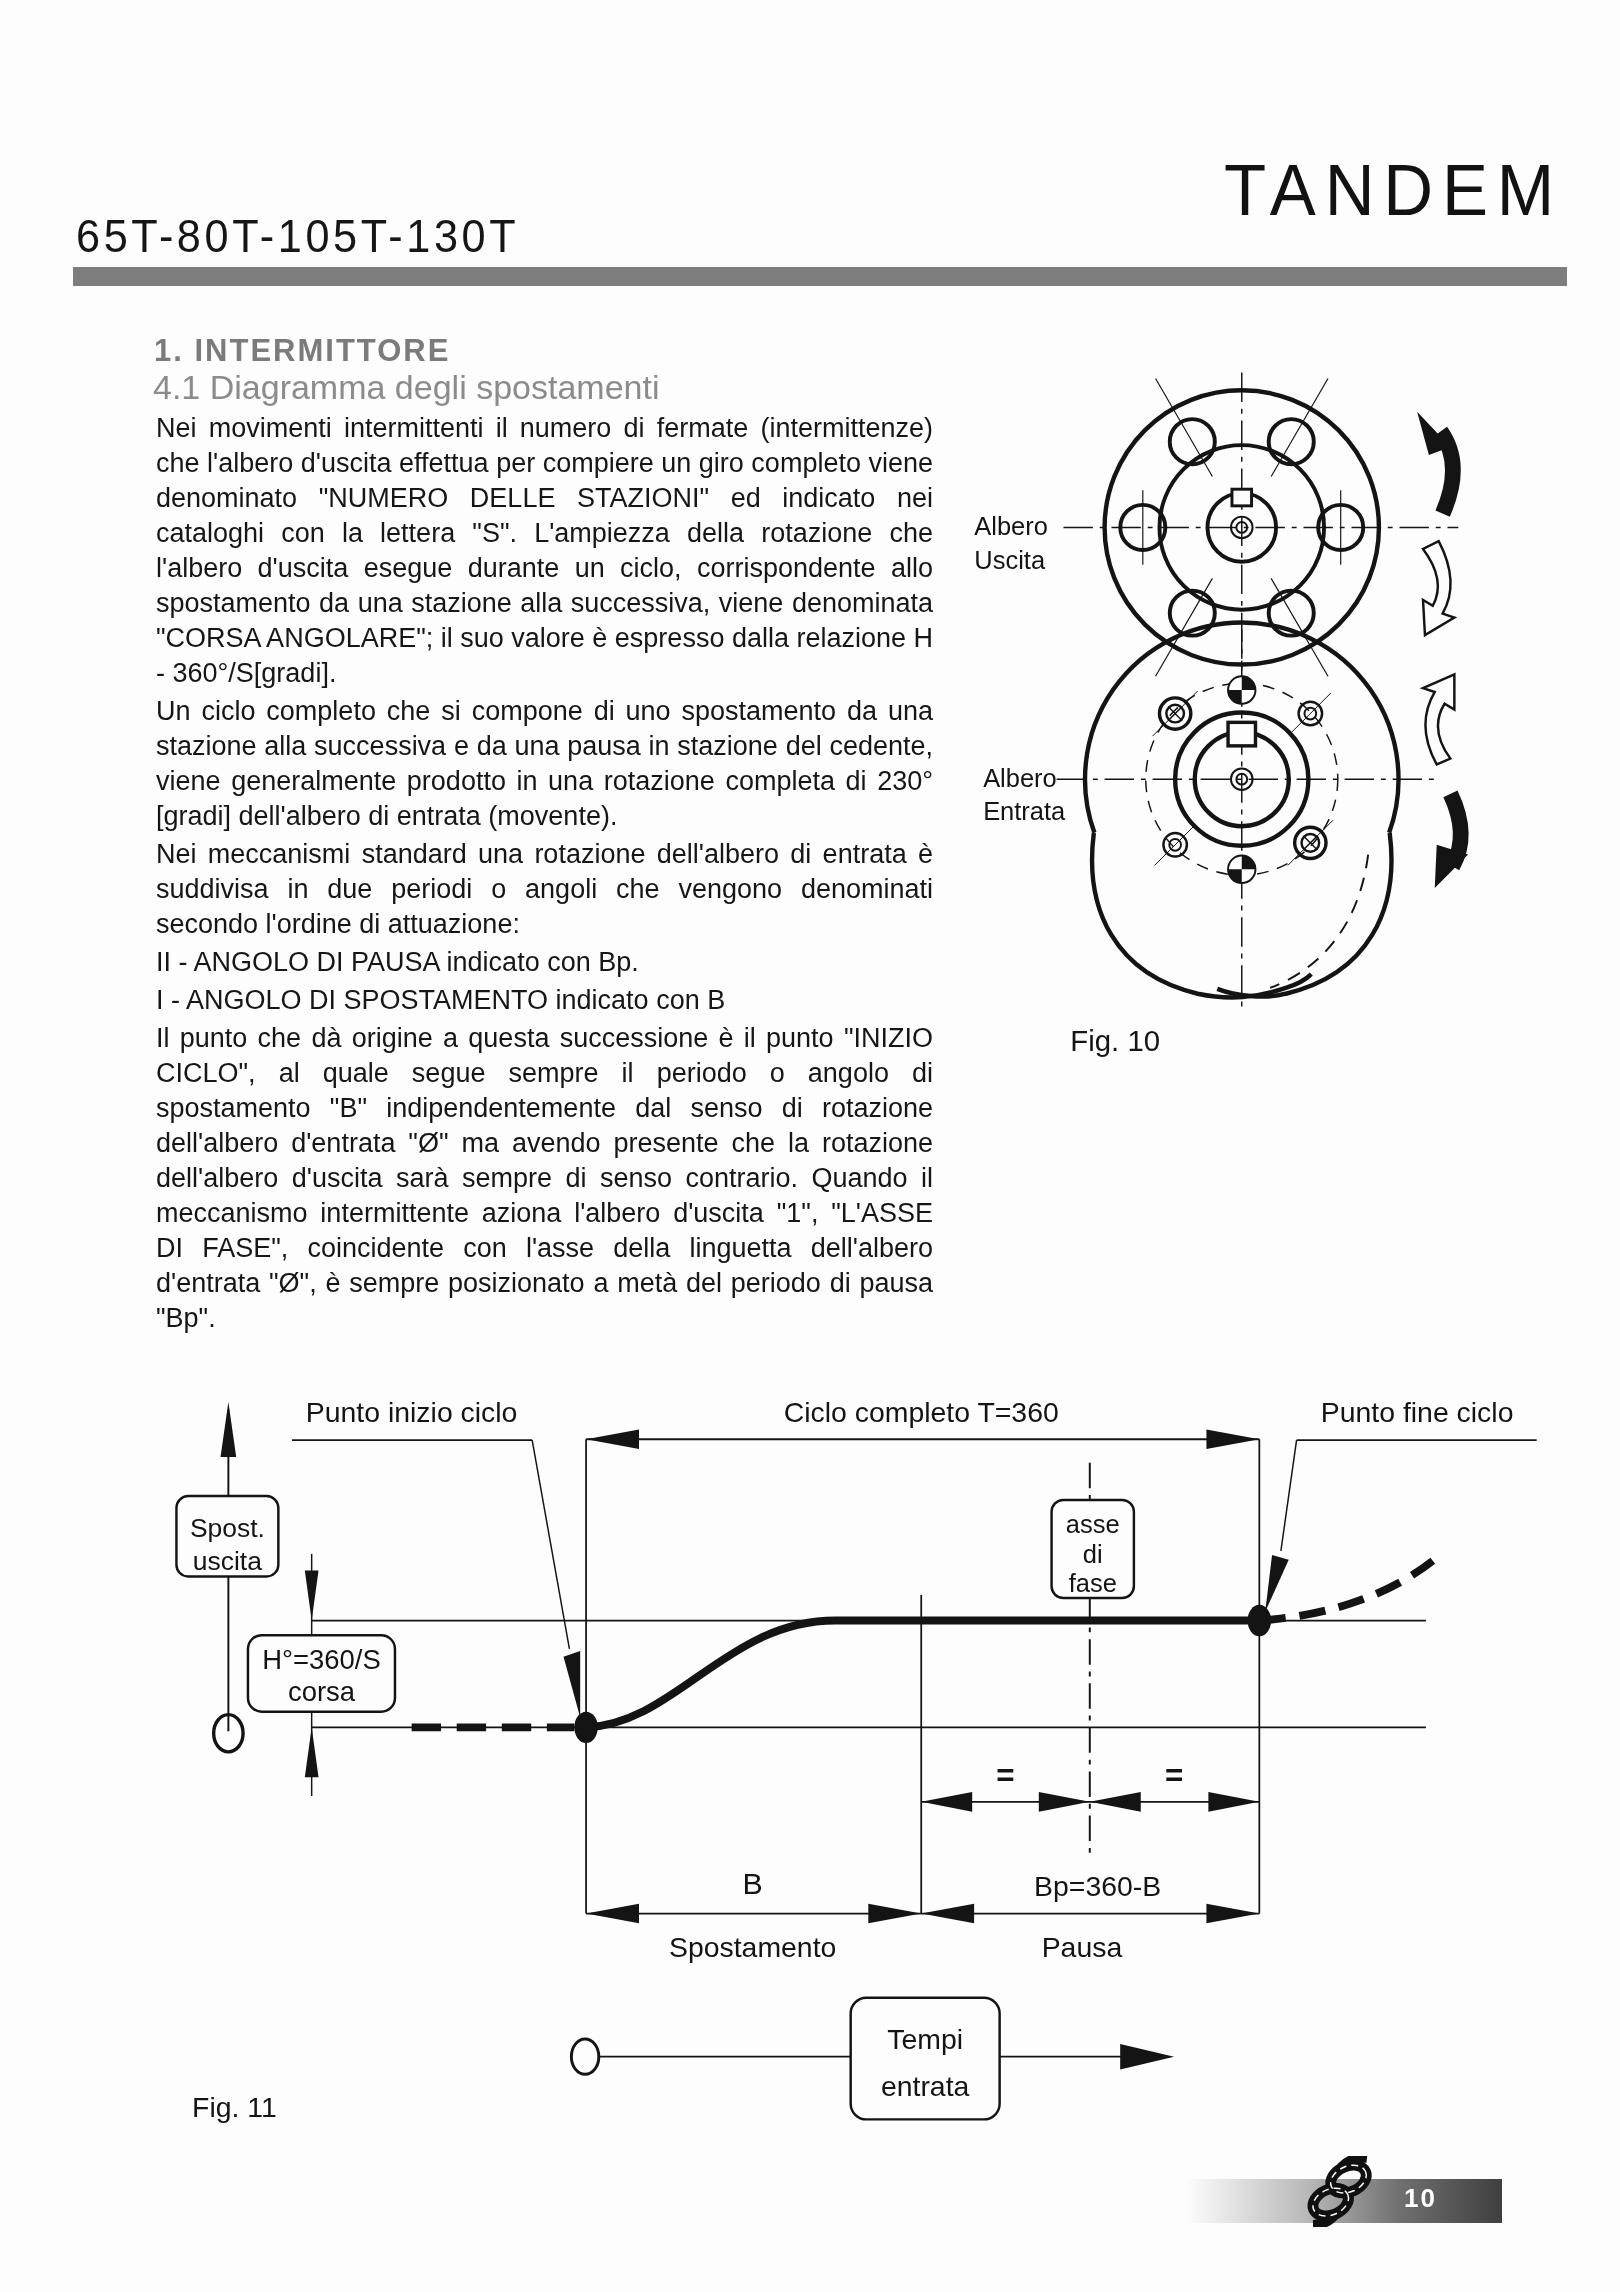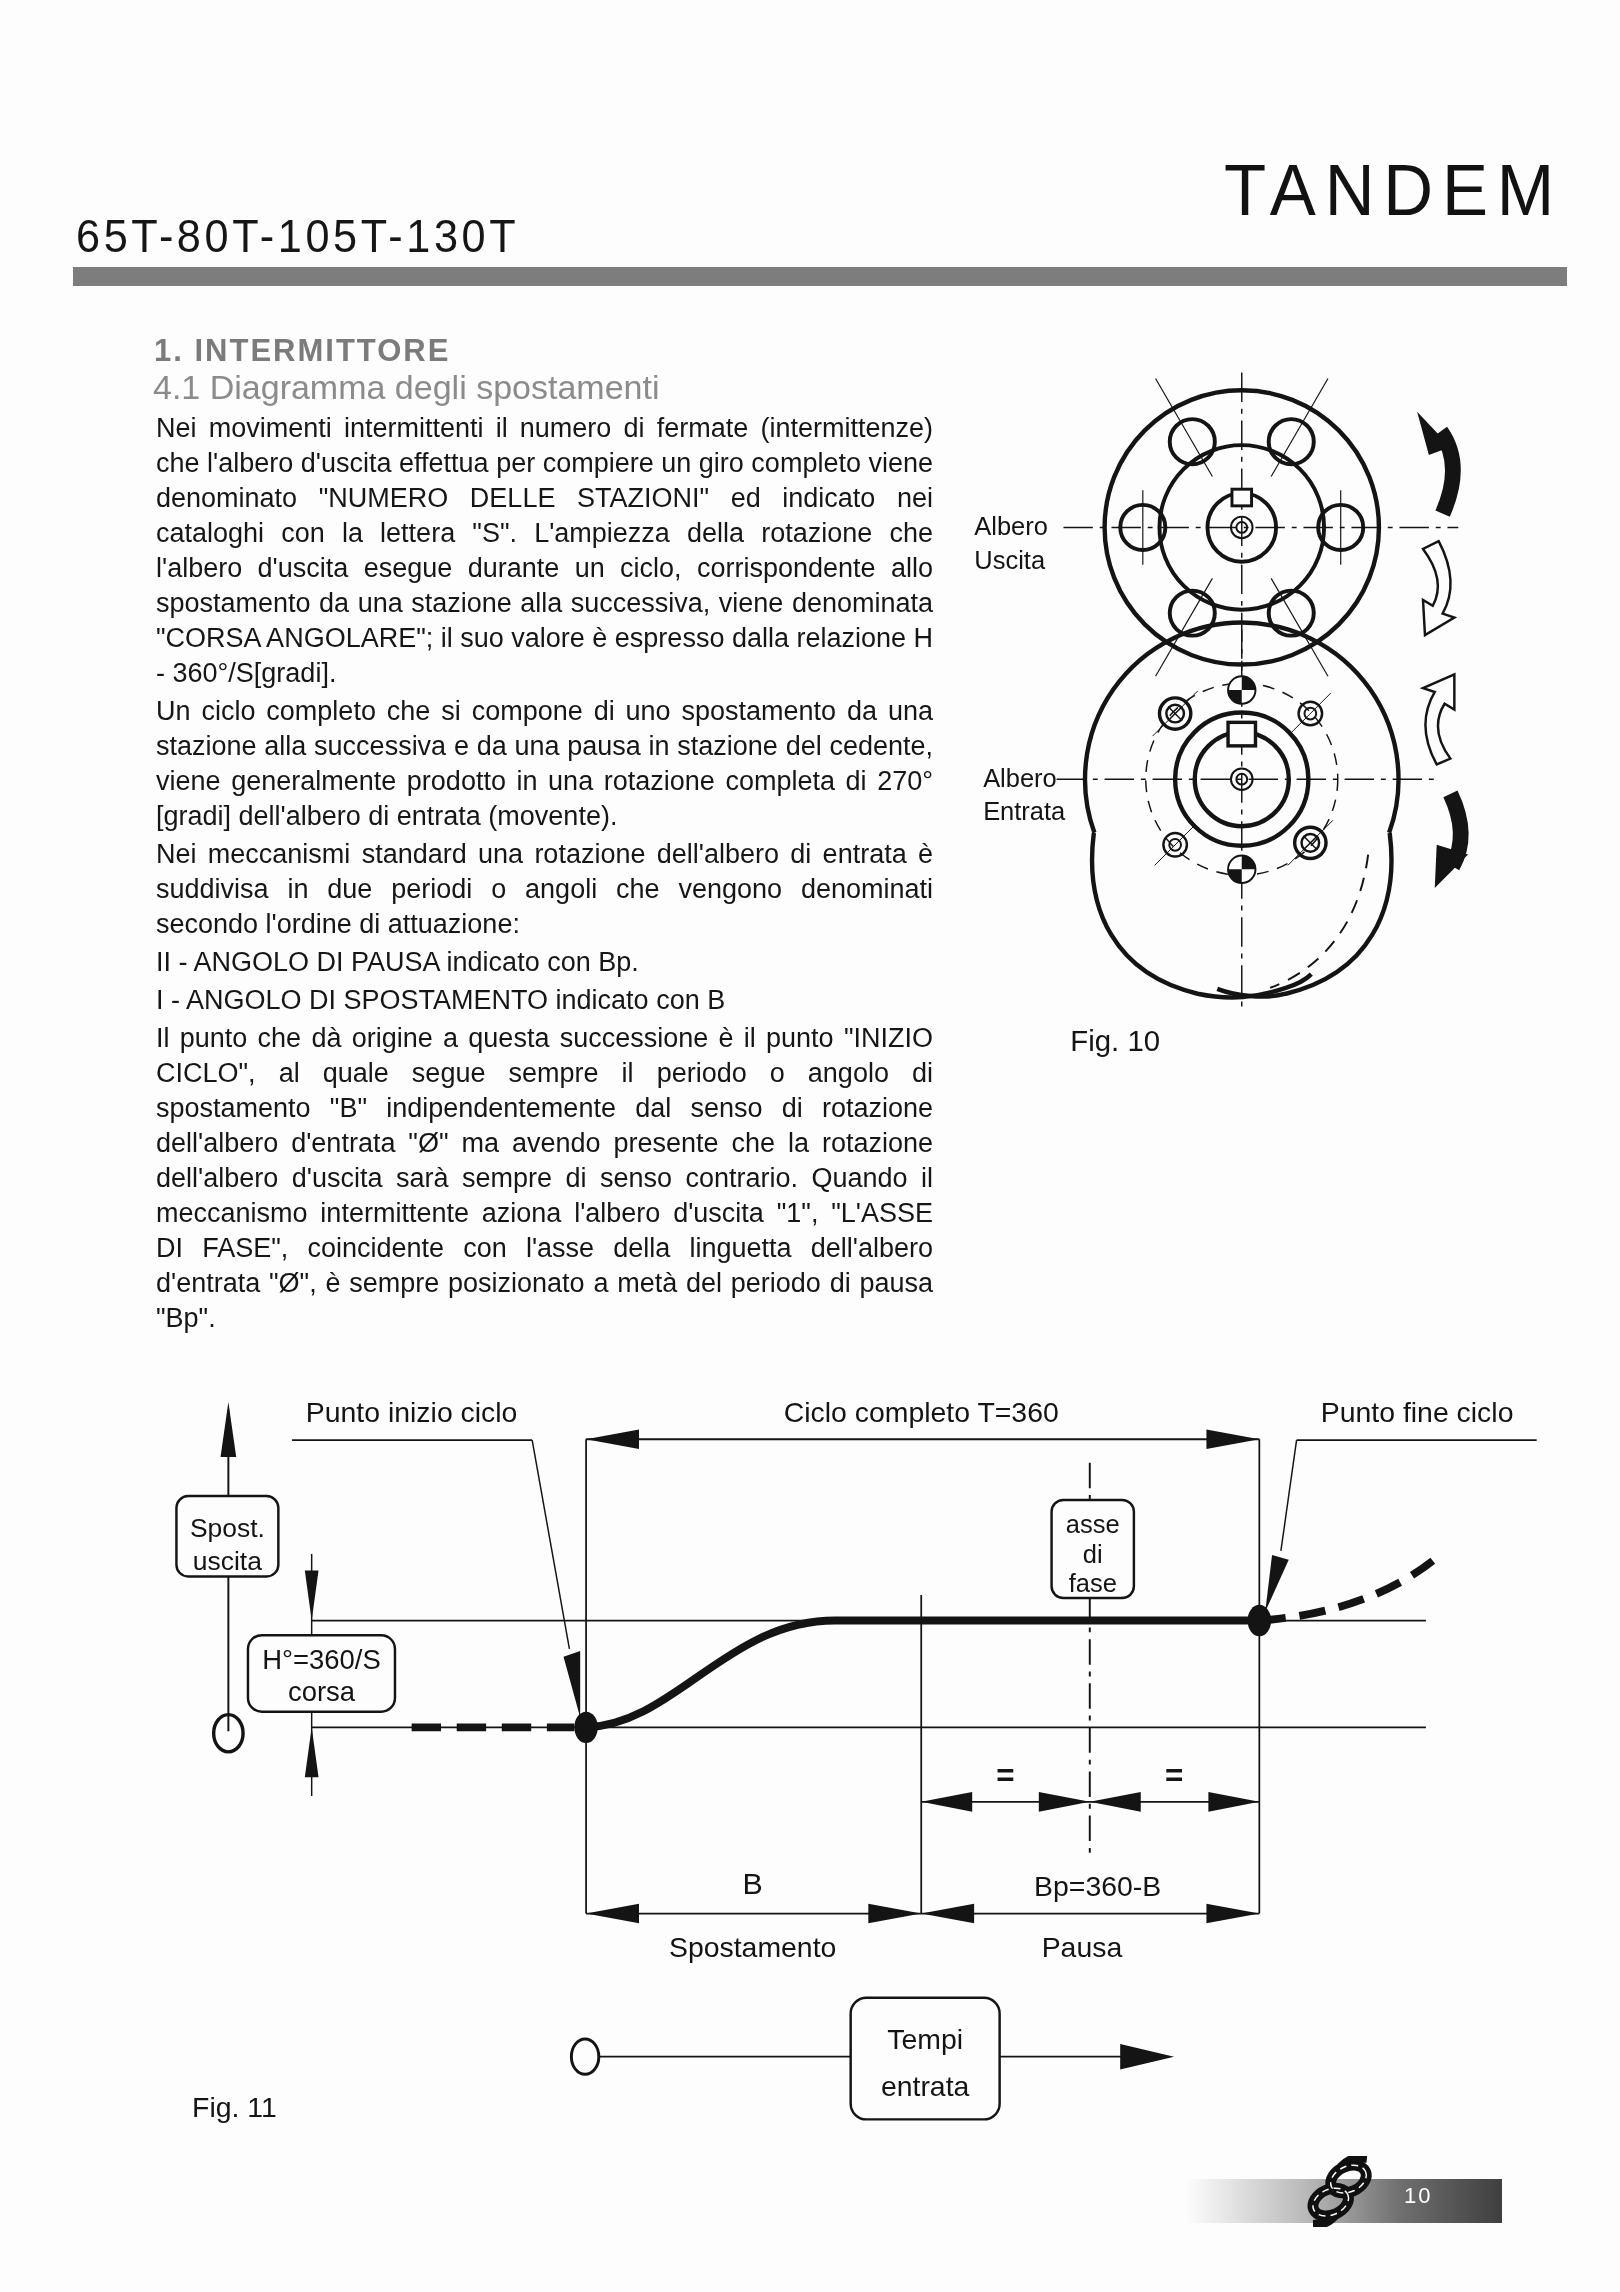--- a/index.html
+++ b/index.html
@@ -48,38 +48,38 @@
   svg text { font-family:"Liberation Sans", sans-serif; fill:#141414; }
   
   .footer-bar {
     position:absolute; left:1186px; top:2179px; width:316px; height:44px;
     background:linear-gradient(90deg, rgba(255,255,255,0) 0%, #b9b9b9 38%,
                #6f6f6f 68%, #3f3f3f 100%);
   }
   .footer-logo { position:absolute; left:1286px; top:2156px; }
   .page-number {
     position:absolute; left:1404px; top:2183px;
-    font-size:22px; color:#ffffff; letter-spacing:2px; font-weight:400;
+    font-size:26px; color:#ffffff; letter-spacing:2px; font-weight:700;
   }
 </style>
 </head>
 <body>
 
 <div class="page">
 
   <div class="product-codes">65T-80T-105T-130T</div>
   <div class="brand">TANDEM</div>
   <div class="header-rule"></div>
 
   <div class="section-title">1. INTERMITTORE</div>
 
   <div class="text-col">
     <p class="sub-heading">4.1 Diagramma degli spostamenti</p>
     <p>Nei movimenti intermittenti il numero di fermate (intermittenze) che l'albero d'uscita effettua per compiere un giro completo viene denominato "NUMERO DELLE STAZIONI" ed indicato nei cataloghi con la lettera "S". L'ampiezza della rotazione che l'albero d'uscita esegue durante un ciclo, corrispondente allo spostamento da una stazione alla successiva, viene denominata "CORSA ANGOLARE"; il suo valore è espresso dalla relazione H - 360°/S[gradi].</p>
-    <p>Un ciclo completo che si compone di uno spostamento da una stazione alla successiva e da una pausa in stazione del cedente, viene generalmente prodotto in una rotazione completa di 270° [gradi] dell'albero di entrata (movente).</p>
+    <p>Un ciclo completo che si compone di uno spostamento da una stazione alla successiva e da una pausa in stazione del cedente, viene generalmente prodotto in una rotazione completa di 230° [gradi] dell'albero di entrata (movente).</p>
     <p>Nei meccanismi standard una rotazione dell'albero di entrata è suddivisa in due periodi o angoli che vengono denominati secondo l'ordine di attuazione:</p>
     <p class="plain-line">II - ANGOLO DI PAUSA indicato con Bp.</p>
     <p class="plain-line">I  - ANGOLO DI SPOSTAMENTO indicato con B</p>
     <p>Il punto che dà origine a questa successione è il punto "INIZIO CICLO", al quale segue sempre il periodo o angolo di spostamento "B" indipendentemente dal senso di rotazione dell'albero d'entrata "Ø" ma avendo presente che la rotazione dell'albero d'uscita sarà sempre di senso contrario. Quando il meccanismo intermittente aziona l'albero d'uscita "1", "L'ASSE DI FASE", coincidente con l'asse della linguetta dell'albero d'entrata "Ø", è sempre posizionato a metà del periodo di pausa "Bp".</p>
   </div>
 
   <svg class="fig10-svg" width="627" height="725" viewBox="0 0 640 740">
     <g stroke="#141414" fill="none">
 
       <g>

